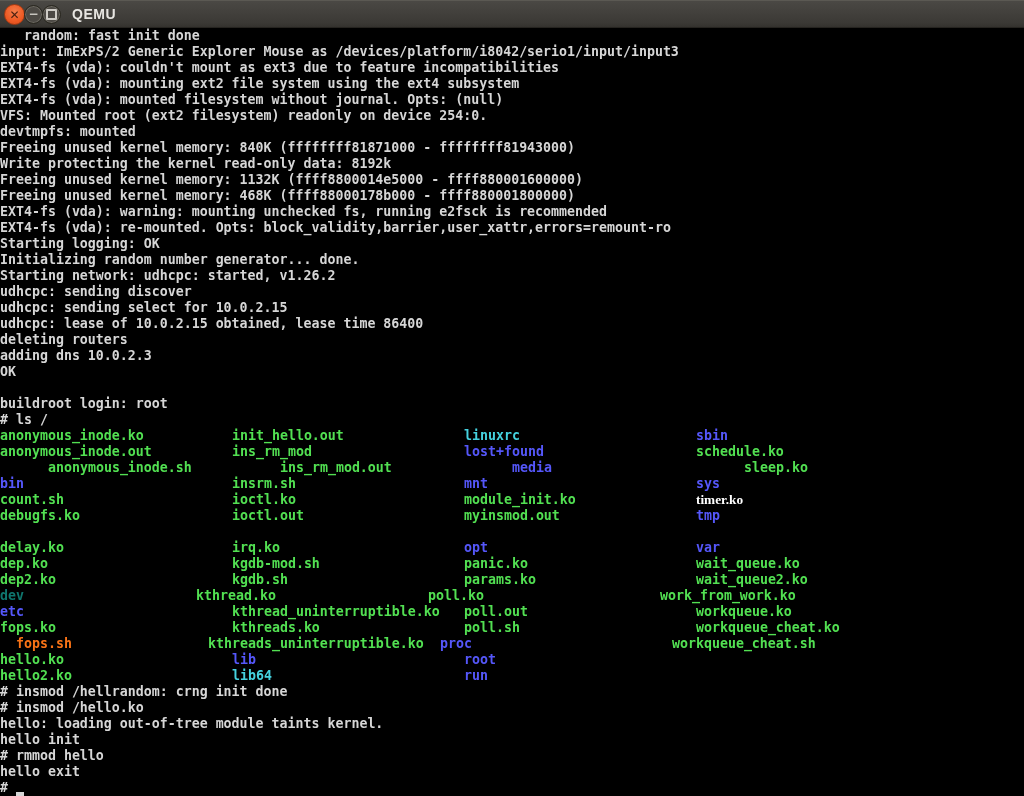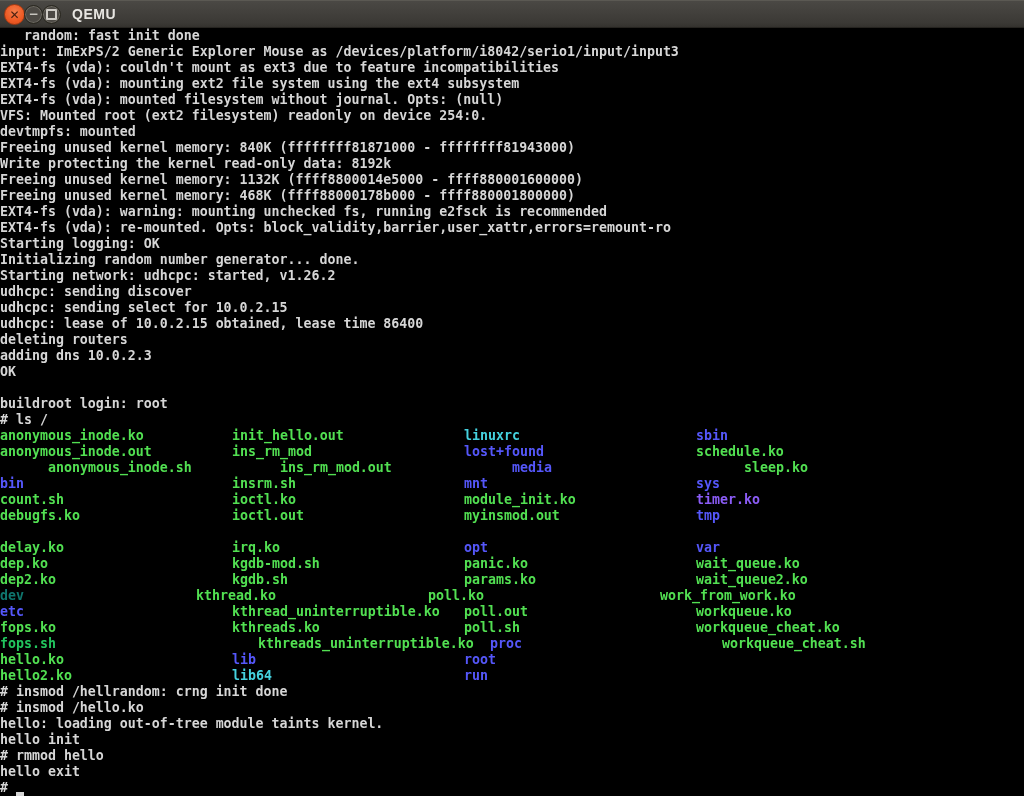--- a/index.html
+++ b/index.html
@@ -71,30 +71,30 @@
       <div class="tline" style="color: rgb(214, 214, 214);">deleting routers</div>
       <div class="tline" style="color: rgb(214, 214, 214);">adding dns 10.0.2.3</div>
       <div class="tline" style="color: rgb(214, 214, 214);">OK</div>
       <div class="tline" style="color: rgb(214, 214, 214);"></div>
       <div class="tline" style="color: rgb(214, 214, 214);">buildroot login: root</div>
       <div class="tline" style="color: rgb(214, 214, 214);"># ls /</div>
       <div class="tline"><span class="cell" style="color: rgb(82, 224, 82); width: 232px;">anonymous_inode.ko</span><span class="cell" style="color: rgb(82, 224, 82); width: 232px;">init_hello.out</span><span class="cell" style="color: rgb(69, 210, 223); width: 232px;">linuxrc</span><span class="cell" style="color: rgb(85, 87, 250);">sbin</span></div>
       <div class="tline"><span class="cell" style="color: rgb(82, 224, 82); width: 232px;">anonymous_inode.out</span><span class="cell" style="color: rgb(82, 224, 82); width: 232px;">ins_rm_mod</span><span class="cell" style="color: rgb(85, 87, 250); width: 232px;">lost+found</span><span class="cell" style="color: rgb(82, 224, 82);">schedule.ko</span></div>
       <div class="tline"><span class="cell" style="color: rgb(82, 224, 82); width: 232px; padding-left: 48px;">anonymous_inode.sh</span><span class="cell" style="color: rgb(82, 224, 82); width: 232px;">ins_rm_mod.out</span><span class="cell" style="color: rgb(85, 87, 250); width: 232px;">media</span><span class="cell" style="color: rgb(82, 224, 82);">sleep.ko</span></div>
       <div class="tline"><span class="cell" style="color: rgb(85, 87, 250); width: 232px;">bin</span><span class="cell" style="color: rgb(82, 224, 82); width: 232px;">insrm.sh</span><span class="cell" style="color: rgb(85, 87, 250); width: 232px;">mnt</span><span class="cell" style="color: rgb(85, 87, 250);">sys</span></div>
-      <div class="tline"><span class="cell" style="color: rgb(82, 224, 82); width: 232px;">count.sh</span><span class="cell" style="color: rgb(82, 224, 82); width: 232px;">ioctl.ko</span><span class="cell" style="color: rgb(82, 224, 82); width: 232px;">module_init.ko</span><span class="cell" style="color: #8b5cf6;">timer.ko</span></div>
+      <div class="tline"><span class="cell" style="color: rgb(82, 224, 82); width: 232px;">count.sh</span><span class="cell" style="color: rgb(82, 224, 82); width: 232px;">ioctl.ko</span><span class="cell" style="color: rgb(82, 224, 82); width: 232px;">module_init.ko</span><span class="cell" style="color: #ffffff; font-family: Liberation Serif, serif;">timer.ko</span></div>
       <div class="tline"><span class="cell" style="color: rgb(82, 224, 82); width: 232px;">debugfs.ko</span><span class="cell" style="color: rgb(82, 224, 82); width: 232px;">ioctl.out</span><span class="cell" style="color: rgb(82, 224, 82); width: 232px;">myinsmod.out</span><span class="cell" style="color: rgb(85, 87, 250);">tmp</span></div>
       <div class="tline"><span class="cell" style="color: rgb(82, 224, 82); width: 232px;">debugfs.sh</span><span class="cell" style="color: rgb(82, 224, 82); width: 232px; margin-top: 23px;">ioctl.sh</span><span class="cell" style="color: rgb(82, 224, 82); width: 232px; margin-left: 28px;">myrmmod.out</span><span class="cell" style="color: rgb(85, 87, 250);">usr</span></div>
       <div class="tline"><span class="cell" style="color: rgb(82, 224, 82); width: 232px;">delay.ko</span><span class="cell" style="color: rgb(82, 224, 82); width: 232px;">irq.ko</span><span class="cell" style="color: rgb(85, 87, 250); width: 232px;">opt</span><span class="cell" style="color: rgb(85, 87, 250);">var</span></div>
       <div class="tline"><span class="cell" style="color: rgb(82, 224, 82); width: 232px;">dep.ko</span><span class="cell" style="color: rgb(82, 224, 82); width: 232px;">kgdb-mod.sh</span><span class="cell" style="color: rgb(82, 224, 82); width: 232px;">panic.ko</span><span class="cell" style="color: rgb(82, 224, 82);">wait_queue.ko</span></div>
       <div class="tline"><span class="cell" style="color: rgb(82, 224, 82); width: 232px;">dep2.ko</span><span class="cell" style="color: rgb(82, 224, 82); width: 232px;">kgdb.sh</span><span class="cell" style="color: rgb(82, 224, 82); width: 232px;">params.ko</span><span class="cell" style="color: rgb(82, 224, 82);">wait_queue2.ko</span></div>
       <div class="tline"><span class="cell" style="color: #0f766e; width: 196px;">dev</span><span class="cell" style="color: rgb(82, 224, 82); width: 232px;">kthread.ko</span><span class="cell" style="color: rgb(82, 224, 82); width: 232px;">poll.ko</span><span class="cell" style="color: rgb(82, 224, 82);">work_from_work.ko</span></div>
       <div class="tline"><span class="cell" style="color: rgb(85, 87, 250); width: 232px;">etc</span><span class="cell" style="color: rgb(82, 224, 82); width: 232px;">kthread_uninterruptible.ko</span><span class="cell" style="color: rgb(82, 224, 82); width: 232px;">poll.out</span><span class="cell" style="color: rgb(82, 224, 82);">workqueue.ko</span></div>
       <div class="tline"><span class="cell" style="color: rgb(82, 224, 82); width: 232px;">fops.ko</span><span class="cell" style="color: rgb(82, 224, 82); width: 232px;">kthreads.ko</span><span class="cell" style="color: rgb(82, 224, 82); width: 232px;">poll.sh</span><span class="cell" style="color: rgb(82, 224, 82);">workqueue_cheat.ko</span></div>
-      <div class="tline"><span class="cell" style="color: #22c55e; width: 258px;">fops.sh</span><span class="cell" style="color: rgb(82, 224, 82); width: 232px;">kthreads_uninterruptible.ko</span><span class="cell" style="color: rgb(85, 87, 250); width: 232px;">proc</span><span class="cell" style="color: rgb(82, 224, 82);">workqueue_cheat.sh</span></div>
+      <div class="tline"><span class="cell" style="color: #f97316; width: 192px; padding-left: 16px;">fops.sh</span><span class="cell" style="color: rgb(82, 224, 82); width: 232px;">kthreads_uninterruptible.ko</span><span class="cell" style="color: rgb(85, 87, 250); width: 232px;">proc</span><span class="cell" style="color: rgb(82, 224, 82);">workqueue_cheat.sh</span></div>
       <div class="tline"><span class="cell" style="color: rgb(82, 224, 82); width: 232px;">hello.ko</span><span class="cell" style="color: rgb(85, 87, 250); width: 232px;">lib</span><span class="cell" style="color: rgb(85, 87, 250);">root</span></div>
       <div class="tline"><span class="cell" style="color: rgb(82, 224, 82); width: 232px;">hello2.ko</span><span class="cell" style="color: rgb(69, 210, 223); width: 232px;">lib64</span><span class="cell" style="color: rgb(85, 87, 250);">run</span></div>
       <div class="tline" style="color: rgb(214, 214, 214);"># insmod /hellrandom: crng init done</div>
       <div class="tline" style="color: rgb(214, 214, 214);"># insmod /hello.ko</div>
       <div class="tline" style="color: rgb(214, 214, 214);">hello: loading out-of-tree module taints kernel.</div>
       <div class="tline" style="color: rgb(214, 214, 214);">hello init</div>
       <div class="tline" style="color: rgb(214, 214, 214);"># rmmod hello</div>
       <div class="tline" style="color: rgb(214, 214, 214);">hello exit</div>
       <div class="tline" style="color: rgb(214, 214, 214);"><span># </span><span class="cursor"></span></div>
     </div>

